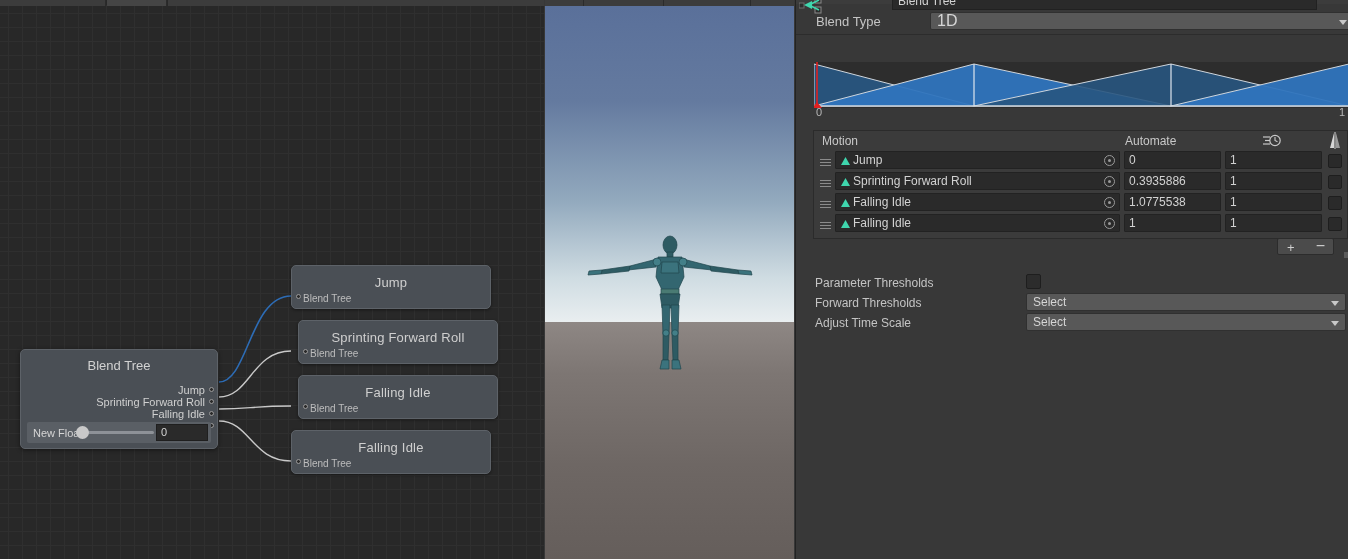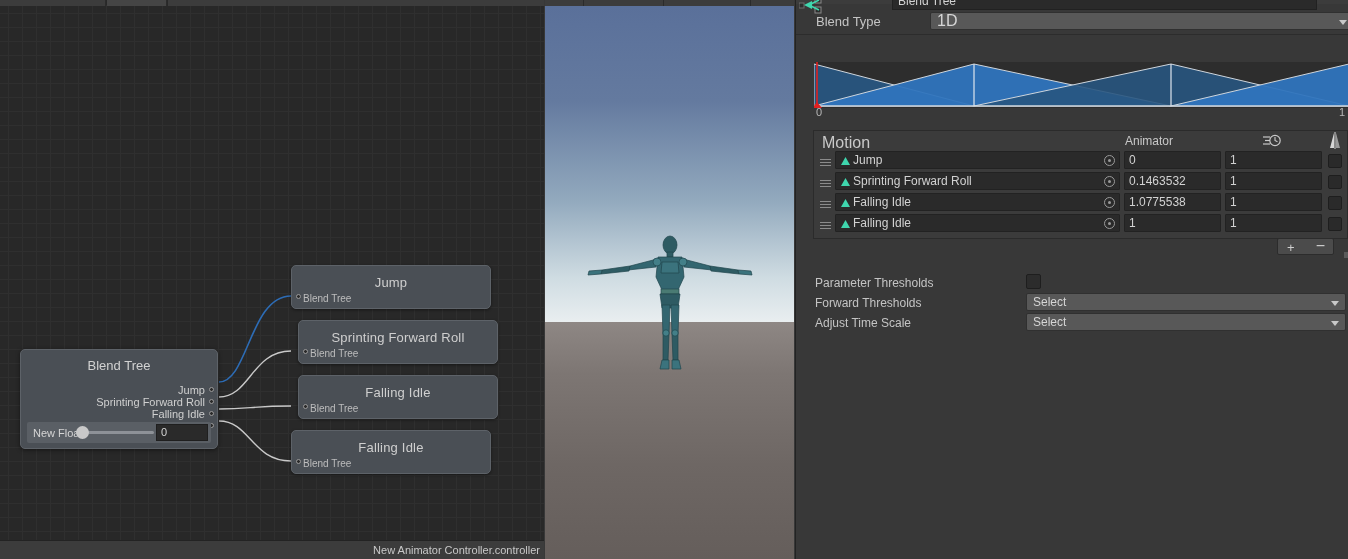--- a/index.html
+++ b/index.html
@@ -188,21 +188,21 @@
   #axis-max { position: absolute; right: 4px; top: 0; font-size: 11px; color: #b7b7b7; }
 
   
   #motion-list {
     position: absolute; left: 813px; top: 130px; width: 535px;
   }
   #motion-header {
     position: relative; height: 19px; background: #3b3b3b;
     border: 1px solid #2b2b2b; border-bottom: none;
   }
-  #motion-header .hdr-motion { position: absolute; left: 8px; top: 3px; font-size: 16px; color: #c9c9c9; }
+  #motion-header .hdr-motion { position: absolute; left: 8px; top: 3px; font-size: 12px; color: #c9c9c9; }
   #motion-header .hdr-threshold { position: absolute; left: 311px; top: 3px; font-size: 12px; color: #c9c9c9; }
   #motion-header .hdr-speed { position: absolute; left: 449px; top: 2px; }
   #motion-header .hdr-mirror { position: absolute; left: 513px; top: 1px; }
 
   #motion-body {
     background: #3b3b3b; border: 1px solid #2b2b2b; border-top: none;
     padding: 2px 0 3px 0;
   }
   .motion-row { position: relative; height: 21px; }
   .drag-handle {
@@ -334,23 +334,20 @@
       <div class="node-sub">Blend Tree</div>
     </div>
     <div class="port" style="left:303px; top:404px;"></div>
 
     <div class="node" style="left:291px; top:430px; width:200px; height:44px;">
       <div class="node-title">Falling Idle</div>
       <div class="node-sub">Blend Tree</div>
     </div>
     <div class="port" style="left:296px; top:459px;"></div>
 
-    <div id="animator-statusbar">
-      <span>New Animator Controller.controller</span>
-    </div>
   </div>
 
   <div id="scene-pane">
     <div id="scene-tabstrip">
       <div class="seam" style="left:38px;"></div>
       <div class="seam" style="left:118px;"></div>
       <div class="seam" style="left:205px;"></div>
     </div>
     <div id="sky"></div>
     <div id="ground"></div>
@@ -441,21 +438,21 @@
     </div>
     <div id="graph-axis-row">
       <span id="axis-min">0</span>
       <span id="axis-max">1</span>
     </div>
   </div>
 
   <div id="motion-list">
     <div id="motion-header">
       <span class="hdr-motion">Motion</span>
-      <span class="hdr-threshold">Animator</span>
+      <span class="hdr-threshold">Automate</span>
       <svg class="hdr-speed" width="18" height="15" viewBox="0 0 18 15">
         <line x1="0" y1="4" x2="7" y2="4" stroke="#c9c9c9" stroke-width="1.2"></line>
         <line x1="2" y1="7.5" x2="7" y2="7.5" stroke="#c9c9c9" stroke-width="1.2"></line>
         <line x1="0" y1="11" x2="7" y2="11" stroke="#c9c9c9" stroke-width="1.2"></line>
         <circle cx="12" cy="7.5" r="5.2" fill="none" stroke="#c9c9c9" stroke-width="1.2"></circle>
         <path d="M12,4 L12,7.5 L14.5,8.8" stroke="#c9c9c9" stroke-width="1.1" fill="none"></path>
       </svg>
       <svg class="hdr-mirror" width="16" height="17" viewBox="0 0 16 17">
         <path d="M7,1 L3,16 L7,16 Z" fill="#d7d7d7"></path>
         <path d="M9,1 L13,16 L9,16 Z" fill="#9b9b9b"></path>
@@ -488,21 +485,21 @@
             <i></i>
             <i></i>
           </div>
         <div class="motion-field">
           <svg class="motion-clip-icon" viewBox="0 0 9 8">
               <path d="M4.5,0 L9,8 L0,8 Z" fill="#3fd6ae"></path>
             </svg>
           <span class="motion-name">Sprinting Forward Roll</span>
           <span class="obj-picker"></span>
         </div>
-        <div class="threshold-field">0.1463532</div>
+        <div class="threshold-field">0.3935886</div>
         <div class="speed-field">1</div>
         <div class="mirror-box"></div>
       </div>
 
       <div class="motion-row">
         <div class="drag-handle">
             <i></i>
             <i></i>
             <i></i>
           </div>

